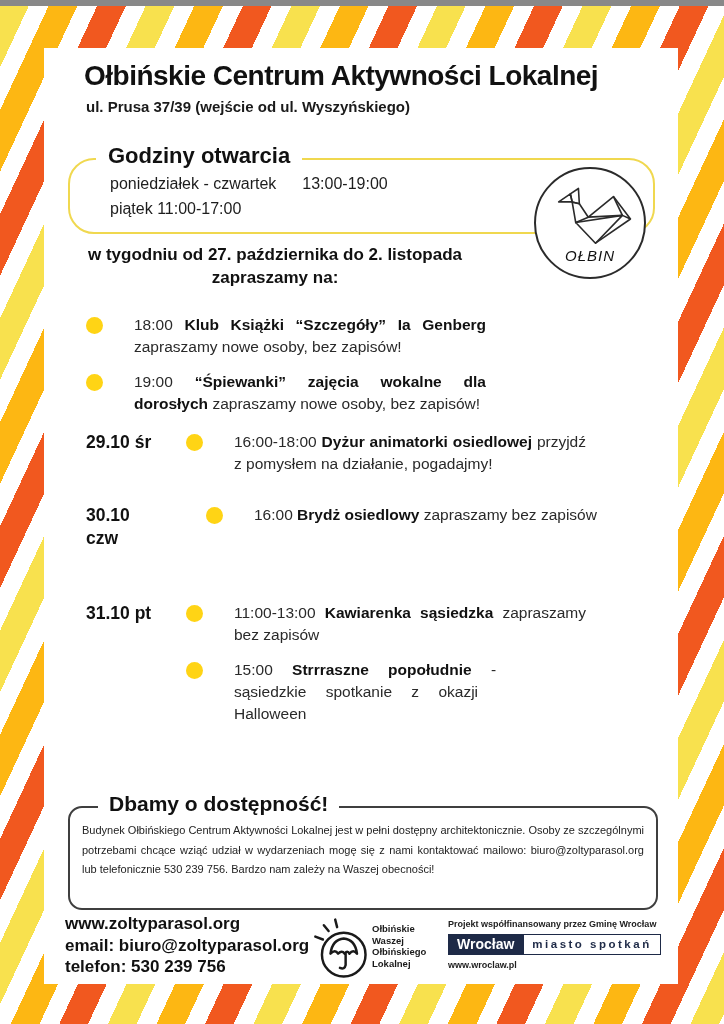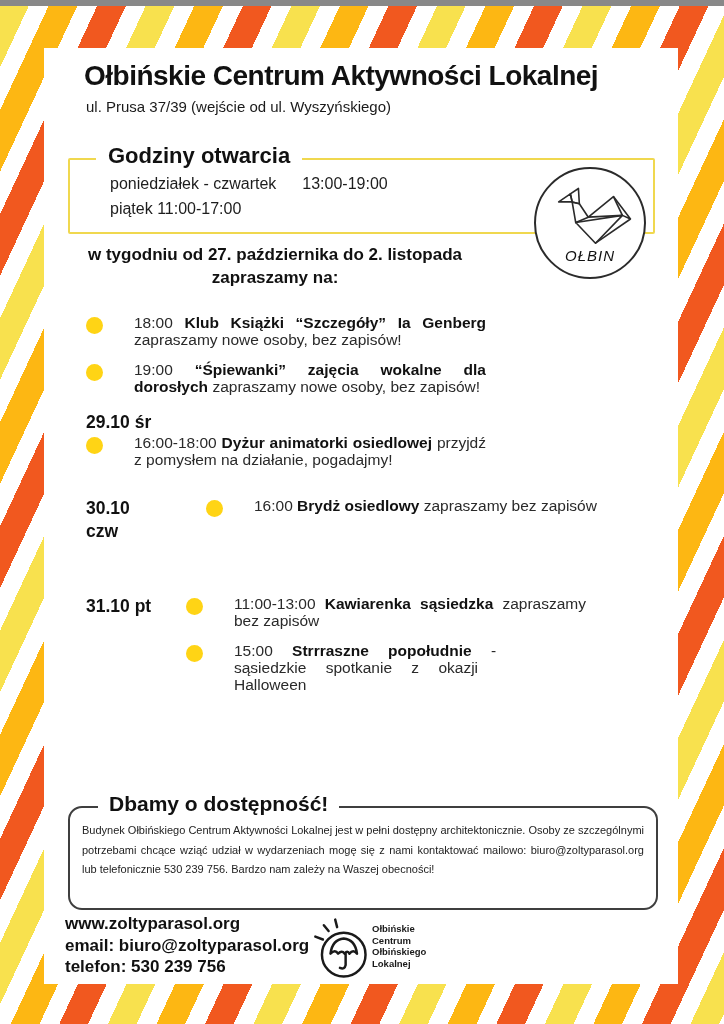--- a/index.html
+++ b/index.html
@@ -9,49 +9,49 @@
   .poster {
     position:relative; width:724px; height:1024px; margin:6px auto; overflow:hidden;
     background:repeating-linear-gradient(115deg,
       #F8E14E 0 26px, #ffffff 26px 44px,
       #FDB713 44px 70px, #ffffff 70px 88px,
       #F1581F 88px 114px, #ffffff 114px 132px);
   }
   .sheet { position:absolute; left:44px; top:42px; width:634px; height:936px; background:#ffffff; }
 
   .title { position:absolute; left:84px; top:54px; font-size:28px; font-weight:800; letter-spacing:-0.5px; color:#111; }
-  .address { position:absolute; left:86px; top:92px; font-size:15px; font-weight:400; color:#1a1a1a; }
+  .address { position:absolute; left:86px; top:92px; font-size:15px; font-weight:700; color:#1a1a1a; }
 
   .hours-box { position:absolute; left:68px; top:152px; width:587px; height:76px;
-    border:2.5px solid #F0D84F; border-radius:2px; }
+    border:2.5px solid #F0D84F; border-radius:26px; }
   .hours-legend { position:absolute; left:26px; top:-17px; background:#fff; padding:0 12px;
     font-size:22px; font-weight:800; color:#111; white-space:nowrap; }
   .hours-lines { padding:11px 0 0 40px; font-size:16px; font-weight:500; line-height:25px; }
   .hours-gap { display:inline-block; width:26px; }
 
   .swan-badge { position:absolute; left:534px; top:161px; width:112px; height:112px;
     background:#fff; border:2px solid #2b2b2b; border-radius:50%; z-index:3; }
   .swan-badge svg { position:absolute; left:10px; top:6px; }
   .swan-label { position:absolute; left:0; right:0; bottom:13px; text-align:center;
     font-size:15px; font-weight:400; font-style:italic; letter-spacing:1px; color:#111; }
 
   .intro { position:absolute; left:50px; top:237px; width:450px; text-align:center;
     font-size:17px; font-weight:800; line-height:23px; color:#111; }
 
   .schedule { position:absolute; left:86px; top:308px; width:520px; }
   .day { display:flex; }
-  .day:nth-child(2) { margin-top:16px;flex-direction:column; }
+  .day:nth-child(2) { margin-top:16px; }
   .day:nth-child(3) { margin-top:29px;gap:44px; }
   .day:nth-child(4) { margin-top:52px; }
   .date { width:100px; font-size:17.5px; font-weight:800; line-height:23px; color:#111; }
   .events { flex:1; }
   .event { display:flex; }
   .event + .event { margin-top:13px; }
   .dot { width:17px; height:17px; border-radius:50%; background:#FFD415; margin-top:3px; flex:none; }
-  .ev-text { margin-left:31px; width:352px; font-size:15.5px; line-height:17px;
+  .ev-text { margin-left:31px; width:352px; font-size:15.5px; line-height:22px;
     text-align:justify; color:#2a2a2a; }
   .ev-text b { color:#111; }
   .ev-desc.pre { white-space:pre-line; }
   .ev-text.stretch { word-spacing:15px; text-align:left; }
 
   .access-box { position:absolute; left:68px; top:800px; width:590px; height:104px;
     border:2px solid #3f3f3f; border-radius:14px; }
   .access-legend { position:absolute; left:28px; top:-16px; background:#fff; padding:0 11px;
     font-size:21px; font-weight:800; color:#111; white-space:nowrap; }
   .access-body { padding:13px 12px 0 12px; font-size:11px; font-weight:500;
@@ -175,18 +175,26 @@
       <circle cx="43" cy="45" r="23"></circle>
       <path d="M29,44 Q31,29 43,28 Q55,29 57,44 Q53,39 49,44 Q47,40 44,44 Q41,40 37,44 Q34,39 29,44 Z"></path>
       <path d="M45,44 L45,56 Q44,61 39,59"></path>
       <path d="M22,14 L27,20"></path>
       <path d="M34,8 L36,16"></path>
       <path d="M13,26 L21,29"></path>
     </svg>
   </div>
   <div class="ocal-name">
     <div>Ołbińskie</div>
-    <div>Centrum</div>
+    <div>Waszej</div>
     <div>Ołbińskiego</div>
     <div>Lokalnej</div>
   </div>
 
+  <div class="funding">
+    <div class="funding-text">Projekt współfinansowany przez Gminę Wrocław</div>
+    <div class="wroclaw-logo">
+      <div class="wroclaw-left">Wrocław</div>
+      <div class="wroclaw-right">miasto spotkań</div>
+    </div>
+    <div class="funding-url">www.wroclaw.pl</div>
+  </div>
 </div>
 
 </body></html>

